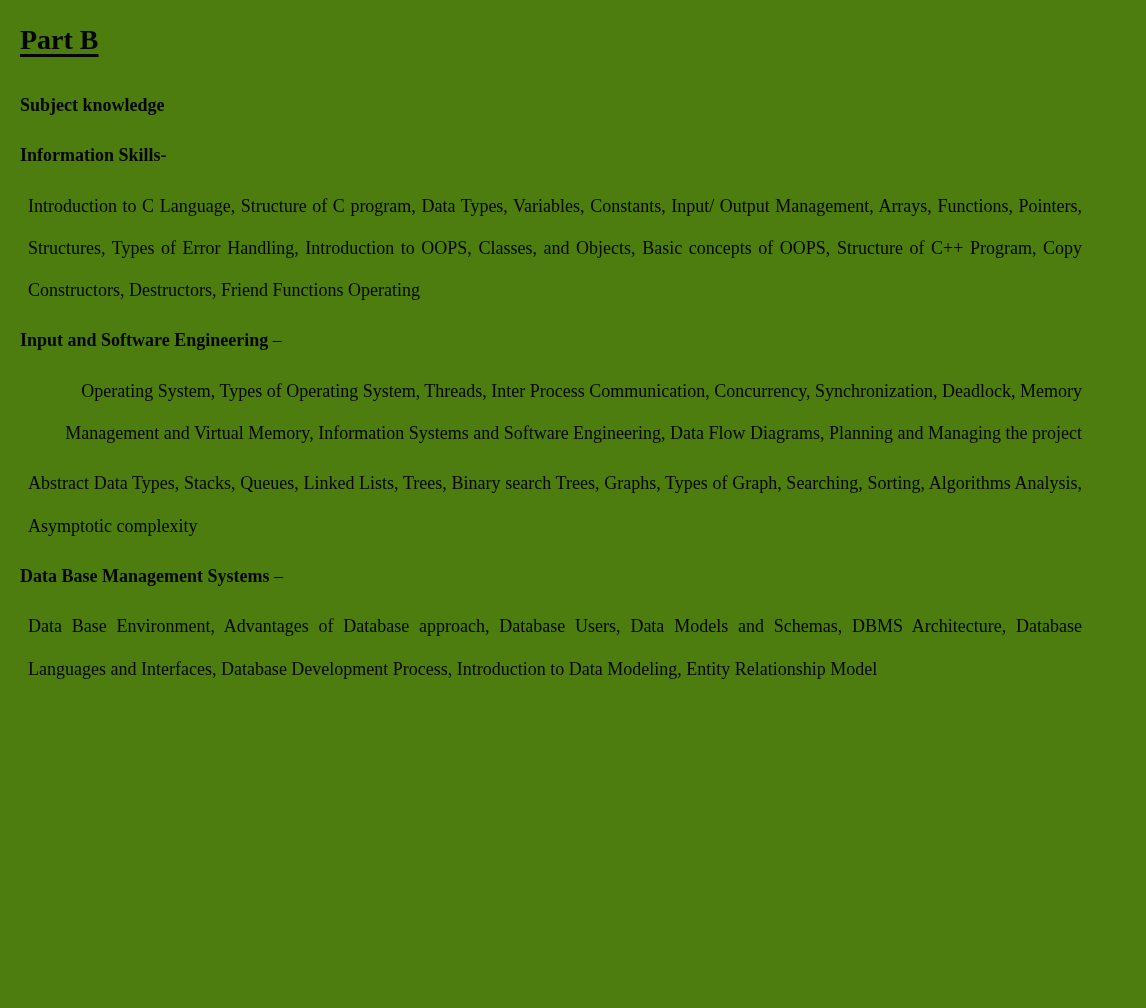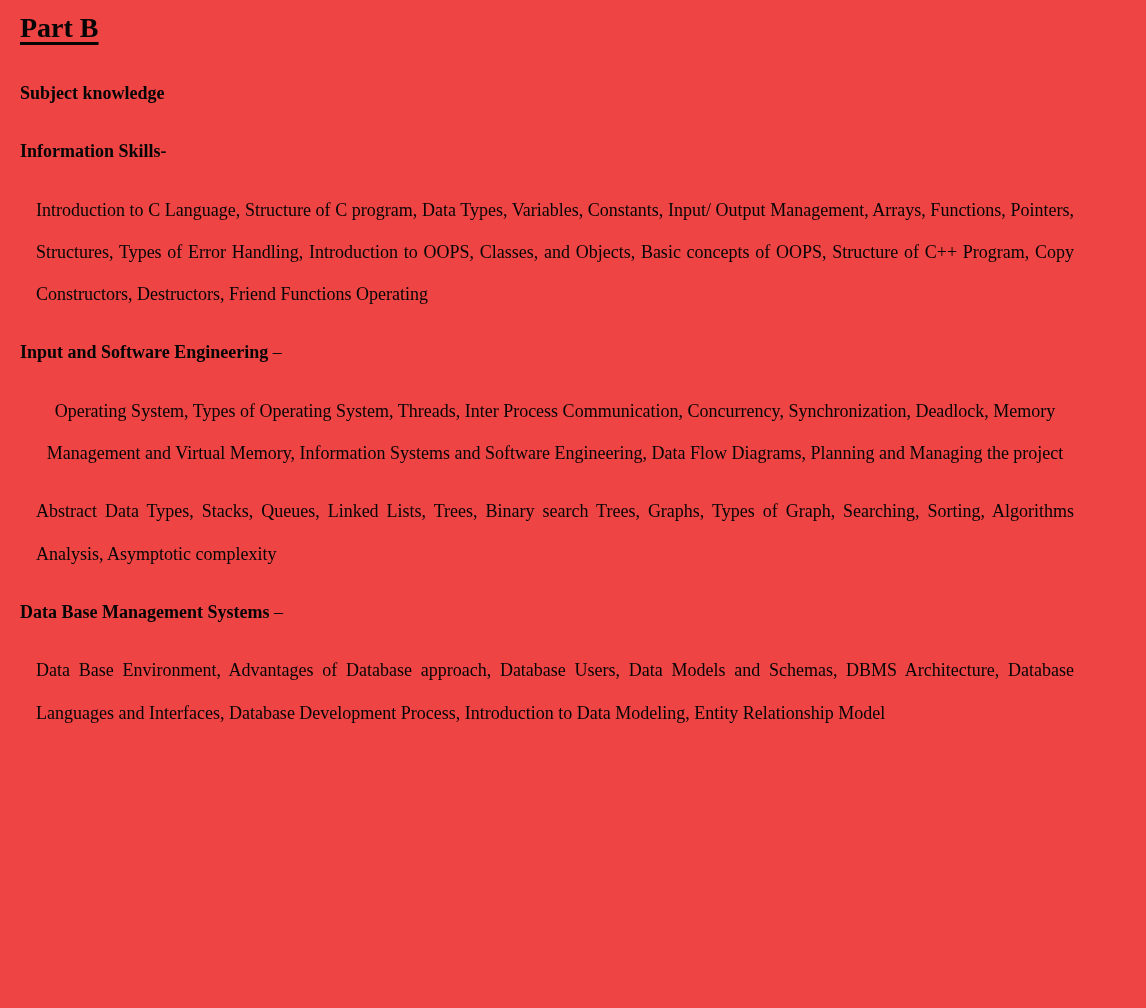--- a/index.html
+++ b/index.html
@@ -7,22 +7,22 @@
   body {
     width: 1146px;
     height: 1008px;
     overflow: hidden;
     font-family: "Liberation Serif", "DejaVu Serif", serif;
     color: #050505;
   }
   .page {
     width: 1146px;
     height: 1008px;
-    background: #ef4444;
-    padding: 10px 56px 0 20px;
+    background: #4d7c0f;
+    padding: 22px 56px 0 20px;
   }
   .doc-title {
     font-size: 28px;
     line-height: 35px;
     font-weight: bold;
   }
   .title-line {
     text-decoration: underline;
     text-decoration-thickness: 2.5px;
     text-underline-offset: 5px;
@@ -34,24 +34,24 @@
     line-height: 42.3px;
   }
   .sec-heading {
     font-weight: bold;
   }
   .sec-heading .dash {
     font-weight: normal;
   }
   p.body {
     text-align: justify;
-    margin: 16px;
+    margin: 8px;
   }
   p.body.ragged {
-    text-align: center;
+    text-align: right;
   }
 </style>
 </head>
 <body>
 
 <div class="page">
 
   <div class="doc-title">
     <div><span class="title-line">Part B</span></div>
   </div>

